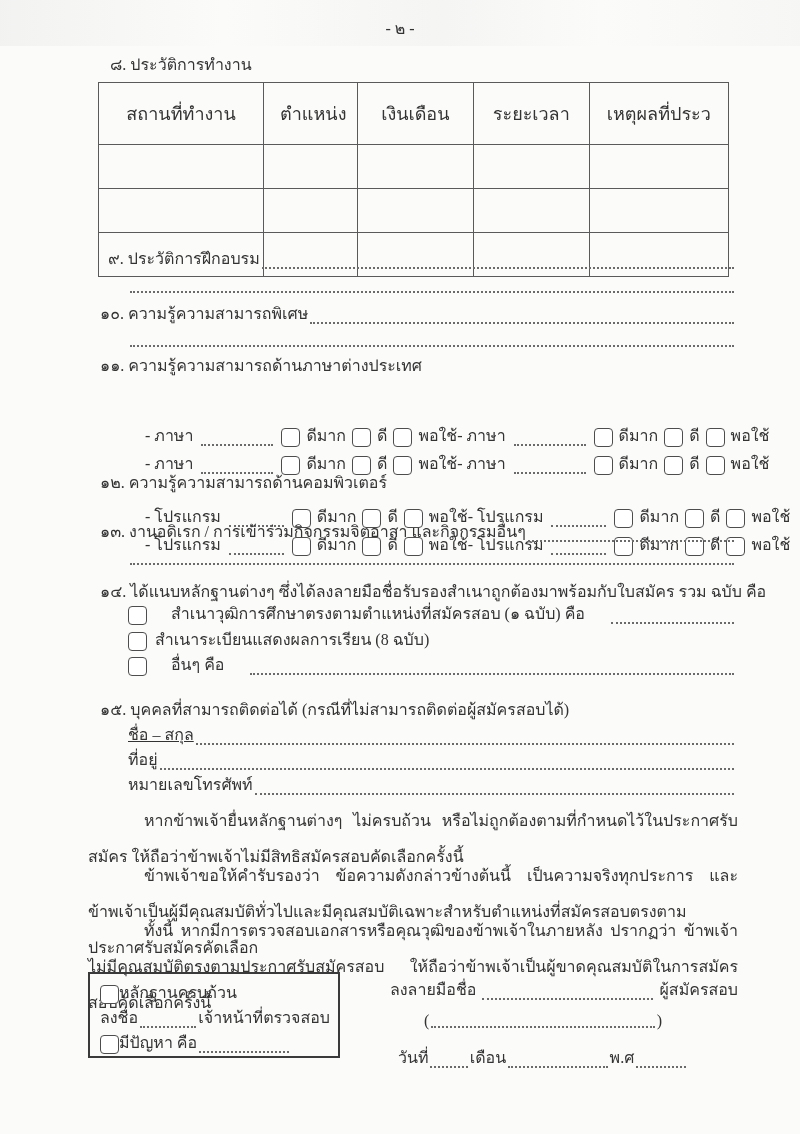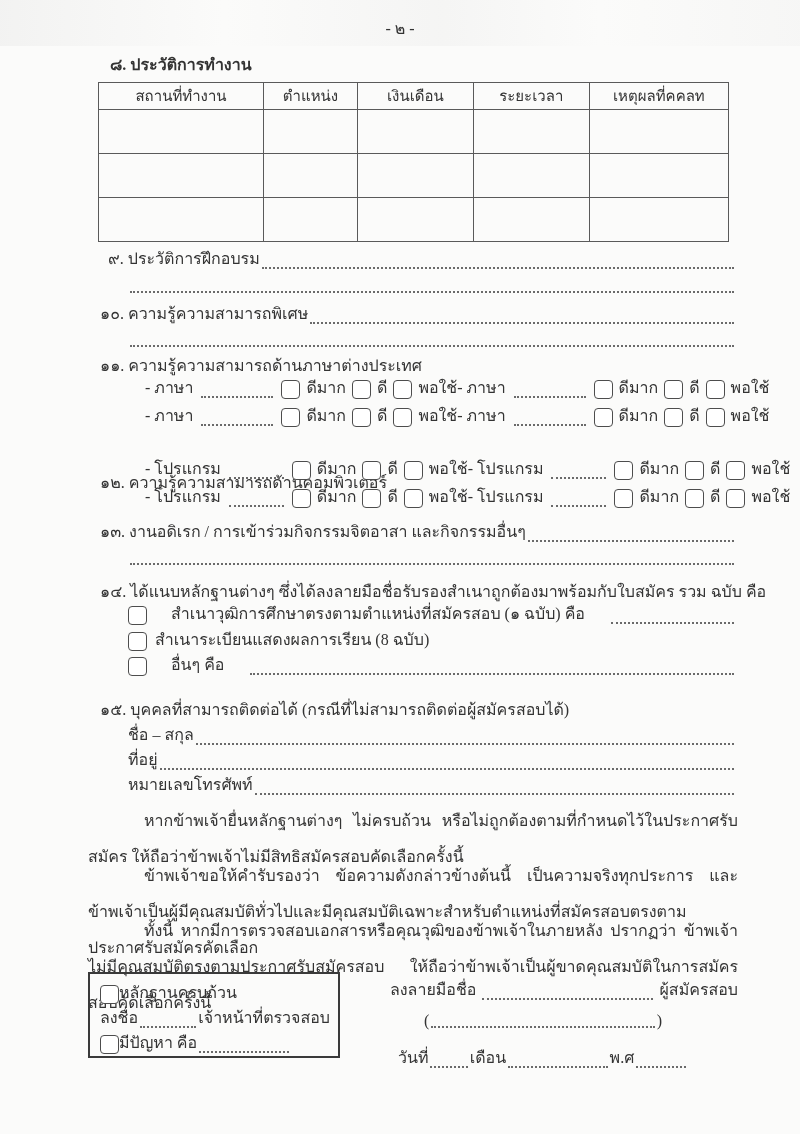--- a/index.html
+++ b/index.html
@@ -20,26 +20,26 @@
   .lbl{white-space:nowrap;}
   
   .cb{
     display:inline-block;width:17px;height:17px;
     border:1.7px solid #4d4d4d;border-radius:4px;
     background:#fff;flex:none;margin-bottom:1px;
   }
   
   table.wh{border-collapse:collapse;width:631px;table-layout:fixed;}
   table.wh th,table.wh td{border:1.3px solid #5a5a5a;}
-  table.wh th{font-weight:normal;font-size:15px;height:26px;padding:0;}
+  table.wh th{font-weight:normal;font-size:18px;height:26px;padding:16px;}
   table.wh td{height:41px;}
   
   .para{width:650px;line-height:36px;text-indent:56px;text-align:justify;}
   
-  .raterow{display:flex;align-items:flex-end;justify-content:space-between;width:594px;}
+  .raterow{display:flex;align-items:flex-end;justify-content:space-between;width:594px;margin-top:48px;}
   .rgroup{display:flex;align-items:flex-end;column-gap:6px;}
   
   .obox{
     border:2px solid #3a3a3a;width:252px;height:86px;
     box-sizing:border-box;padding:6px 8px 4px 10px;
     display:flex;flex-direction:column;justify-content:space-between;
   }
   .obox .row{}
   .scan-noise{
     position:absolute;top:0;left:0;width:800px;height:46px;
@@ -47,38 +47,38 @@
     pointer-events:none;
   }
 </style>
 </head>
 <body>
 
 <div class="scan-noise"></div>
 
 <div class="abs center" style="left:0;top:16px;width:800px;">- ๒ -</div>
 
-<div class="abs" style="left:110px;top:52px;font-weight:bold;">๘. ประวัติการทำงาน</div>
+<div class="abs" style="left:110px;top:52px;">๘. ประวัติการทำงาน</div>
 
 <div class="abs" style="left:98px;top:82px;">
   <table class="wh">
     <colgroup>
       <col style="width:26.2%">
         <col style="width:14.9%">
         <col style="width:18.4%">
         <col style="width:18.4%">
         <col style="width:22.1%">
     </colgroup>
     <thead>
       <tr>
         <th>สถานที่ทำงาน</th>
         <th>ตำแหน่ง</th>
         <th>เงินเดือน</th>
         <th>ระยะเวลา</th>
-        <th>เหตุผลที่คคลท</th>
+        <th>เหตุผลที่ประว</th>
       </tr>
     </thead>
     <tbody>
       <tr>
         <td></td>
           <td></td>
           <td></td>
           <td></td>
           <td></td>
       </tr>
@@ -234,21 +234,21 @@
   <span class="cb"></span>
   <span class="lbl">สำเนาระเบียนแสดงผลการเรียน (8 ฉบับ)</span>
 </div>
 <div class="abs row" style="left:128px;top:652px;width:608px;column-gap:24px;">
   <span class="cb"></span>
   <span class="lbl">อื่นๆ คือ</span>
   <span class="dots"></span>
 </div>
 
 <div class="abs" style="left:100px;top:697px;">๑๕. บุคคลที่สามารถติดต่อได้ (กรณีที่ไม่สามารถติดต่อผู้สมัครสอบได้)</div>
-<div class="abs row" style="left:128px;top:722px;width:608px;">
+<div class="abs row" style="left:128px;top:722px;width:608px;text-decoration:underline;">
   <span class="lbl">ชื่อ – สกุล</span>
   <span class="dots"></span>
 </div>
 <div class="abs row" style="left:128px;top:747px;width:608px;">
   <span class="lbl">ที่อยู่</span>
   <span class="dots"></span>
 </div>
 <div class="abs row" style="left:128px;top:772px;width:608px;">
   <span class="lbl">หมายเลขโทรศัพท์</span>
   <span class="dots"></span>

